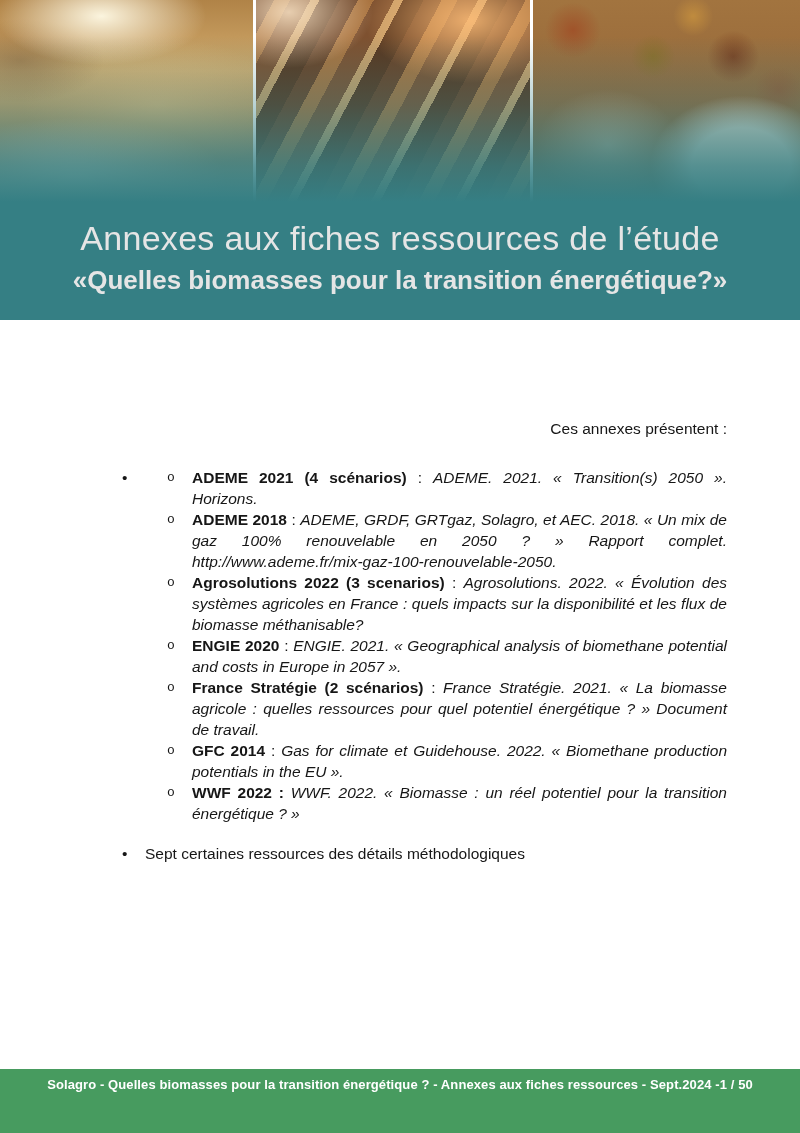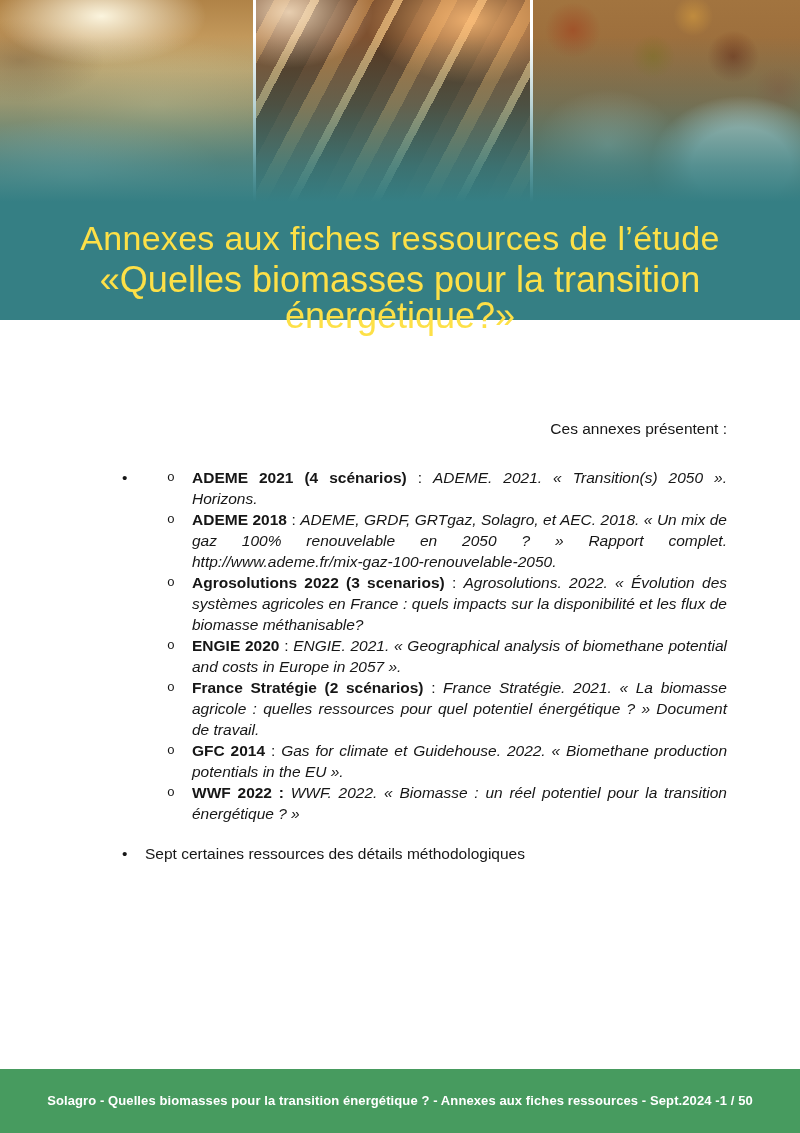--- a/index.html
+++ b/index.html
@@ -41,44 +41,44 @@
   .header-overlay { position:absolute; inset:0;
     background:linear-gradient(180deg,
       rgba(53,127,132,0) 18%,
       rgba(53,127,132,.35) 52%,
       rgba(53,127,132,.8) 82%,
       rgba(53,127,132,1) 100%);
   }
 
   
   .banner { position:absolute; top:202px; left:0; width:800px; height:118px;
-            background:#357F84; color:#fde047; text-align:center; }
+            background:#357F84; color:#e5e5e5; text-align:center; }
   .banner-title   { font-size:34px; line-height:44px; margin-top:14px; font-weight:400; letter-spacing:.3px; }
-  .banner-subtitle{ font-size:36px; line-height:36px; margin-top:2px; font-weight:400; }
+  .banner-subtitle{ font-size:26px; line-height:36px; margin-top:2px; font-weight:700; }
 
   
   .content { position:absolute; top:418px; left:95px; width:632px;
              font-size:15.5px; line-height:21px; }
   .intro { text-align:right; }
   .li1 { position:relative; padding-left:50px; text-align:justify; }
   .li1 .m1 { position:absolute; left:27px; top:0; }
   .li1.first { margin-top:28px; }
   .li1.last  { margin-top:19px; text-align:left; }
   .sublist { margin-top:22px; }
   .li2 { position:relative; padding-left:97px; text-align:justify; }
   .li2 .m2 { position:absolute; left:72px; top:0;
              font-family:"Liberation Mono", monospace; font-size:13px; }
   .study b { font-weight:bold; font-style:normal; }
   .study i { font-style:italic; }
 
   
   .footer { position:absolute; left:0; bottom:0; width:800px; height:64px;
             background:#479B5F; color:#ffffff; text-align:center;
             font-size:13px; font-weight:bold; letter-spacing:.1px;
-            padding-top:24px; box-sizing:border-box; }
+            padding-top:8px; box-sizing:border-box; }
 </style>
 </head>
 <body>
 
 <div class="page">
 
   <div class="header">
     <div class="photo photo-1"></div>
     <div class="photo photo-2"></div>
     <div class="photo photo-3"></div>

